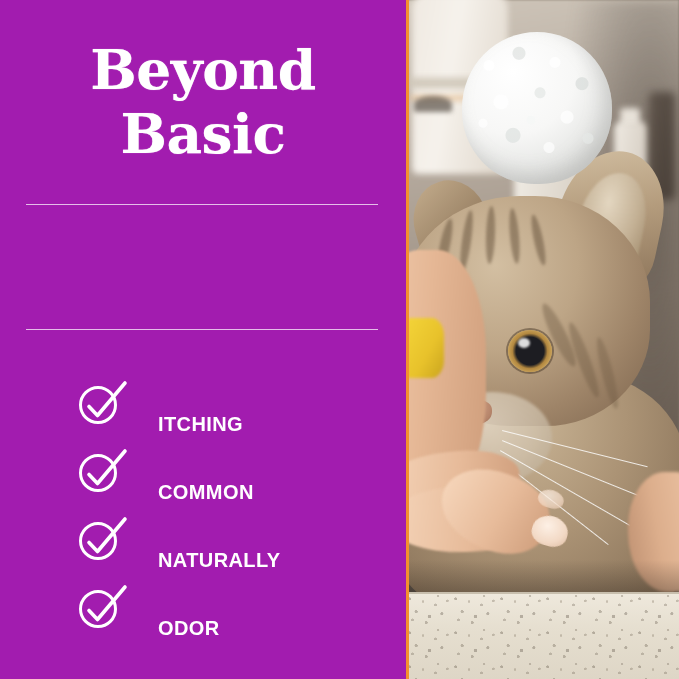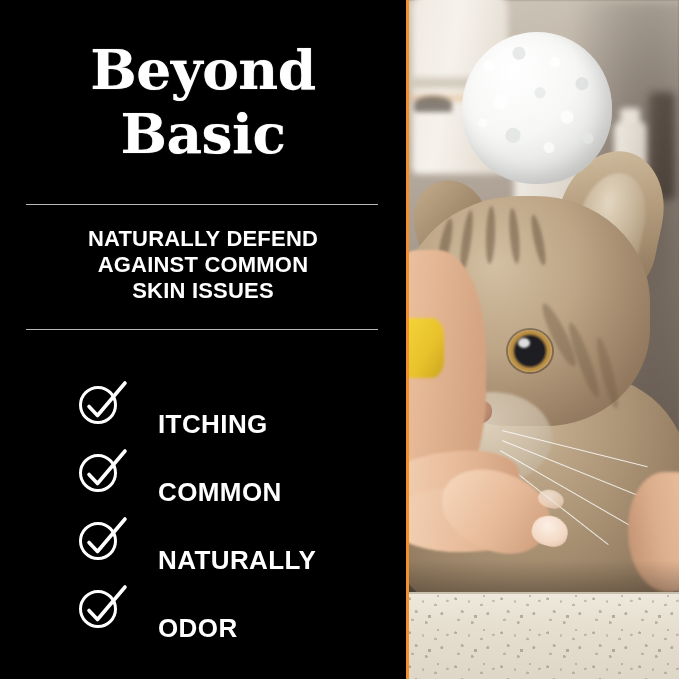--- a/index.html
+++ b/index.html
@@ -16,21 +16,21 @@
     background: #F2912E;
     user-select: none;
   }
 
   
   #left-panel {
     position: absolute;
     left: 0; top: 0;
     width: 406px;
     height: 679px;
-    background: #000000;
+    background: #a21caf;
     z-index: 5;
   }
 
   .headline {
     position: absolute;
     left: 0;
     width: 406px;
     text-align: center;
     color: #FFFFFF;
     font-family: "DejaVu Serif", serif;
@@ -88,21 +88,21 @@
   }
   .check-icon svg {
     position: absolute;
     left: 0; top: 0;
     width: 52px;
     height: 48px;
     overflow: visible;
   }
   .check-label {
     color: #FFFFFF;
-    font-size: 26px;
+    font-size: 20px;
     font-weight: bold;
     letter-spacing: 0.4px;
     margin-left: 28px;
     white-space: nowrap;
     margin-top: 40px;
   }
 
   
   #photo {
     position: absolute;
@@ -509,25 +509,20 @@
 
     <div class="photo-left-strip"></div>
   </div>
 
   <div id="left-panel">
 
     <div class="headline" id="headline-line1">Beyond Basic</div>
 
     <div class="rule" id="rule-top"></div>
 
-    <div id="subtitle">
-      <div>NATURALLY DEFEND</div>
-      <div>AGAINST COMMON</div>
-      <div>SKIN ISSUES</div>
-    </div>
 
     <div class="rule" id="rule-bottom"></div>
 
     <div id="check-list">
 
       <div class="check-row">
         <span class="check-icon">
           <svg viewBox="0 0 52 48" xmlns="http://www.w3.org/2000/svg">
             <circle cx="20" cy="25" r="17.5" fill="none" stroke="#FFFFFF" stroke-width="3"></circle>
             <path d="M11 26.5 L19.5 35.5 L47 3" fill="none" stroke="#FFFFFF" stroke-width="3.6" stroke-linecap="round" stroke-linejoin="round"></path>

